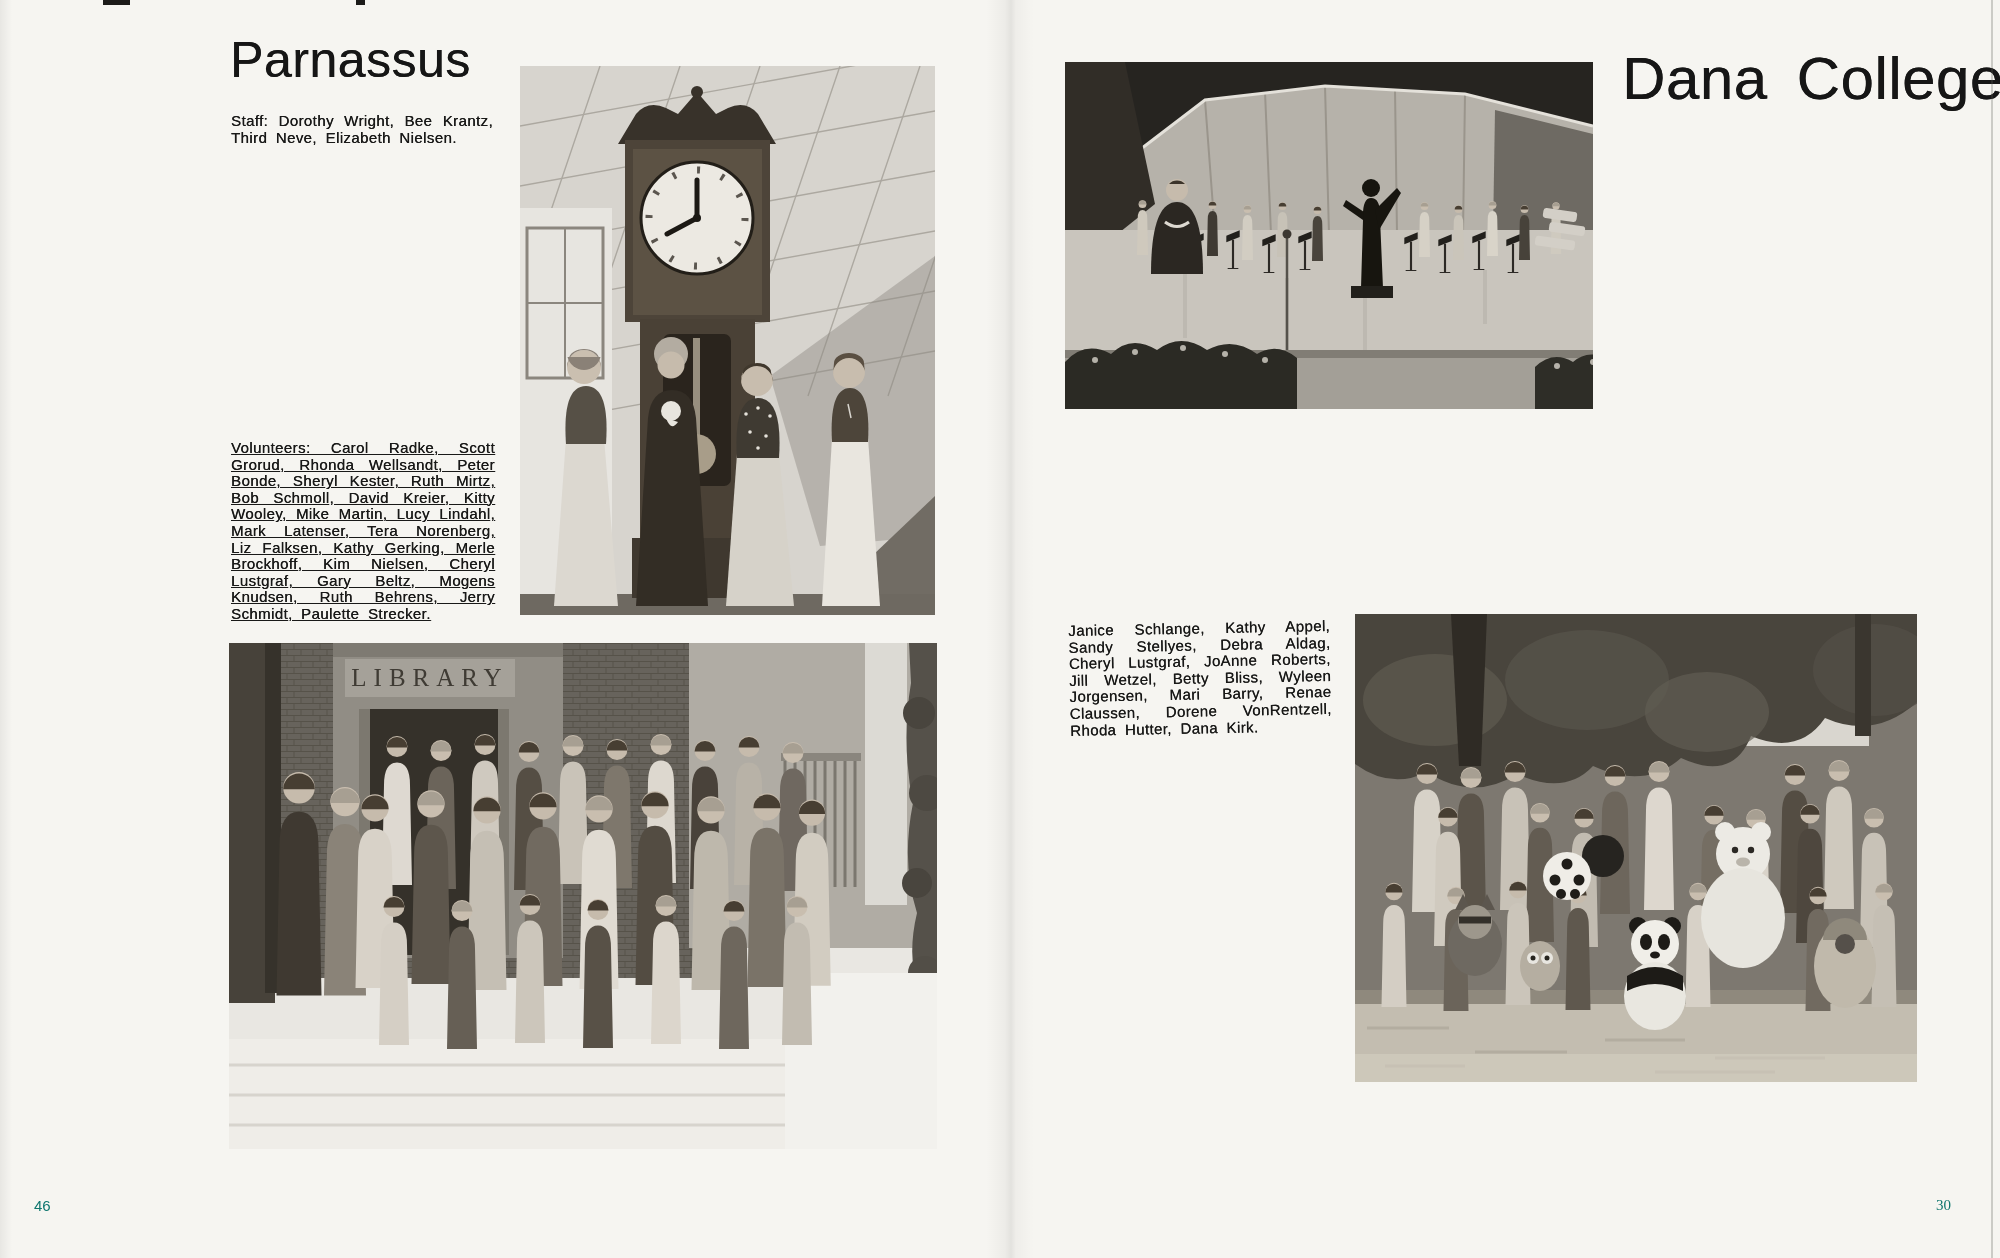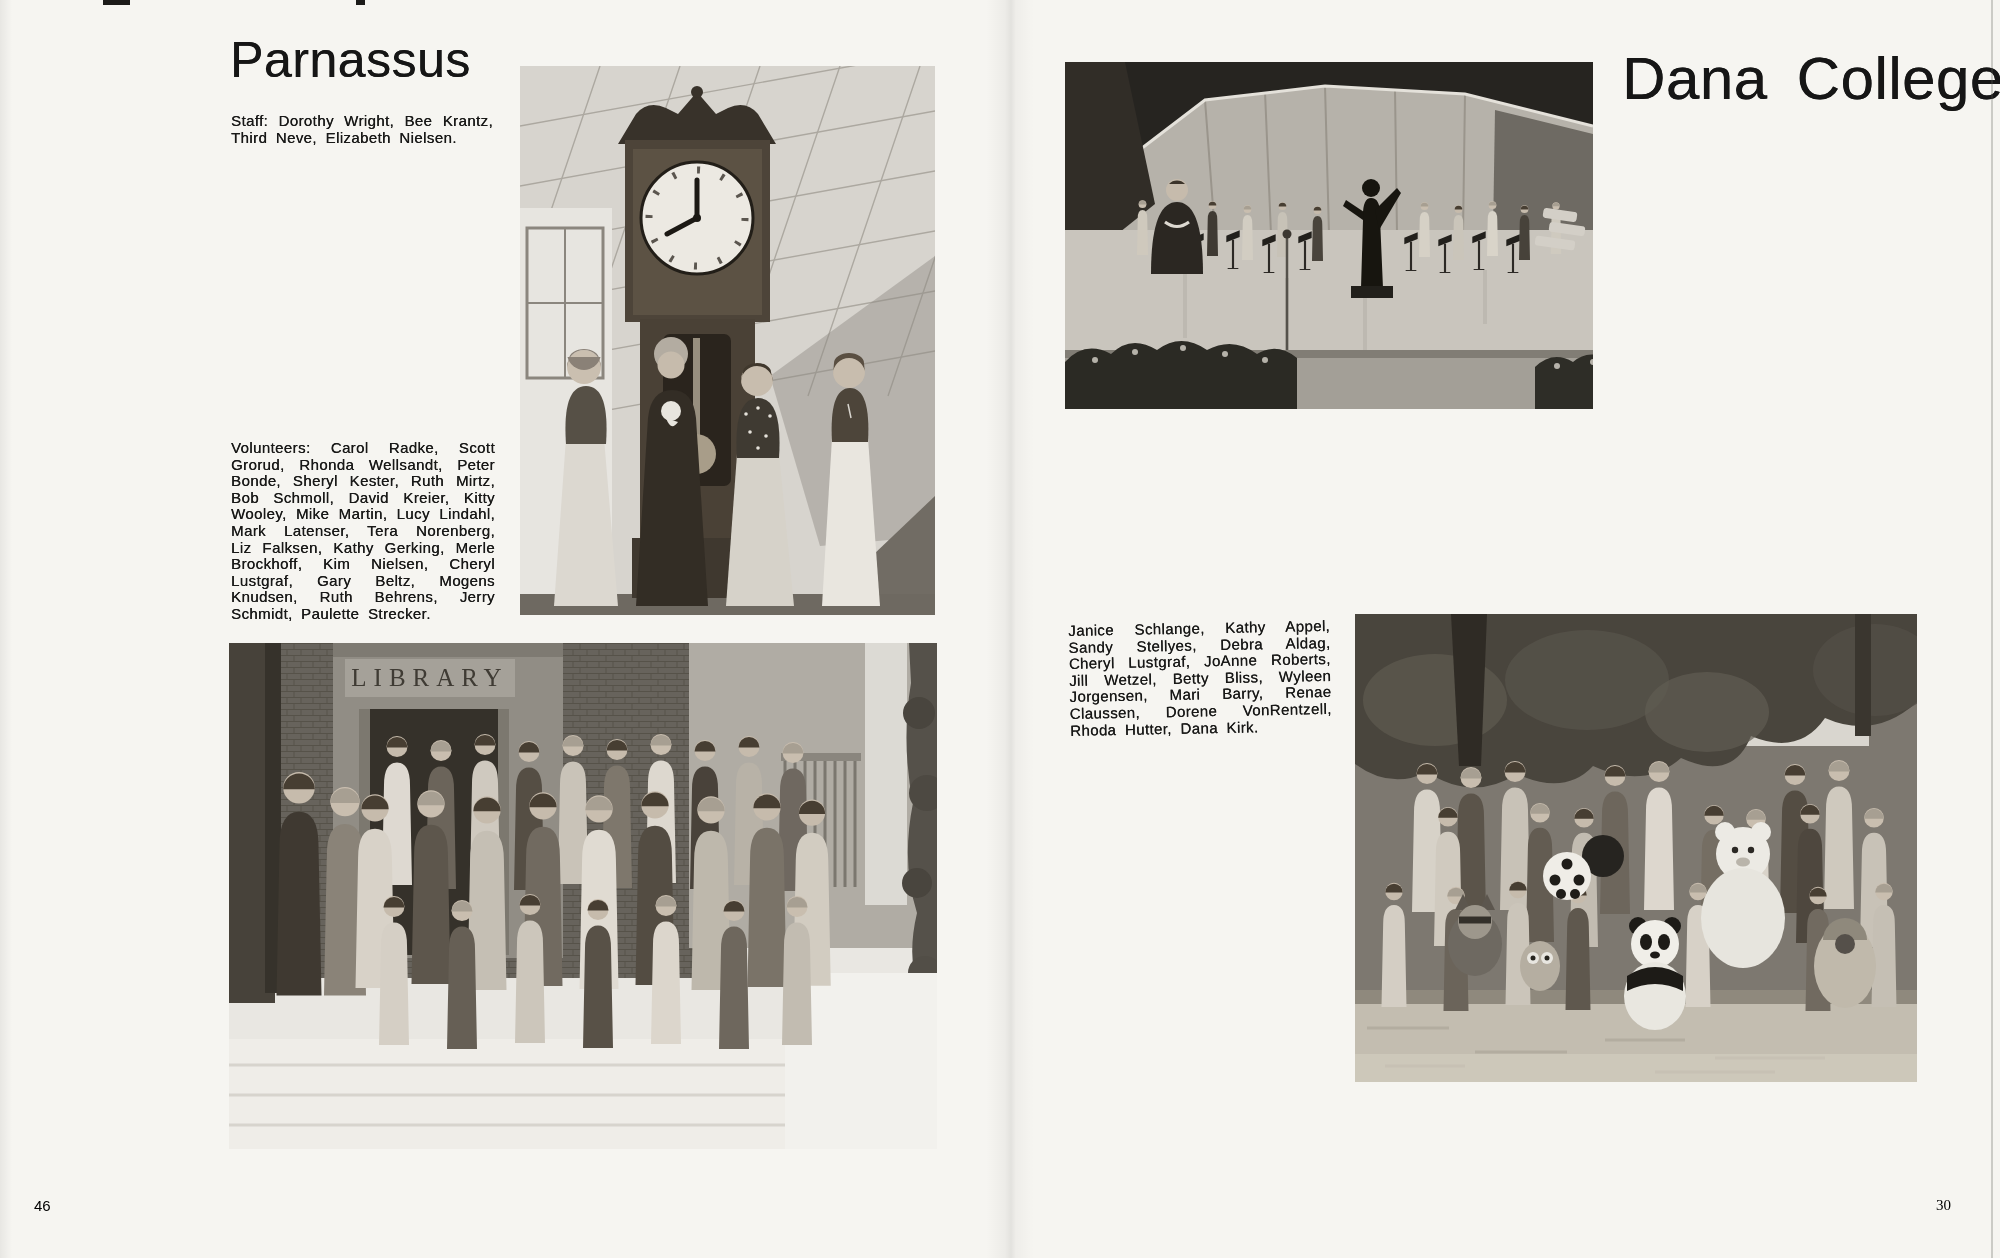--- a/index.html
+++ b/index.html
@@ -29,23 +29,23 @@
   .parnassus{left:230px;top:30px;font-size:50px;}
   .band-title{left:1622px;top:50px;font-size:60px;line-height:50px;word-spacing:12px;}
   .band-title span{position:static;display:block;}
   .zoo-title{left:1362px;top:545px;font-size:48px;word-spacing:14px;}
   .page .band-title{left:612px;} 
   .page .zoo-title{left:352px;}
   .body-text{margin:0;color:#191918;font-size:15px;line-height:16.6px;
     text-align:justify;letter-spacing:.4px;word-spacing:4px;
     text-shadow:.25px 0 0 #191918;}
   .staff{left:231px;top:109px;width:262px;}
-  .volunteers{left:231px;top:436px;width:264px;}
+  .volunteers{left:231px;top:436px;width:264px;text-decoration:underline;}
   .zoo-names{left:58px;top:619px;width:262px;transform:rotate(-1.1deg);transform-origin:left top;}
-  .pagenum{color:#000000;font-size:15px;}
+  .pagenum{color:#0f766e;font-size:15px;}
   .pn-left{left:34px;top:1193px;}
   .pn-right{left:926px;top:1193px;font-family:"Liberation Serif", serif;}
   
   figure.photo{margin:0;overflow:hidden;background:#0f766e;}
   figure.photo svg{position:absolute;left:0;top:0;display:block;}
   .clock-photo{left:520px;top:62px;width:415px;height:549px;}
   .library-photo{left:229px;top:639px;width:708px;height:506px;}
   .band-photo{left:55px;top:58px;width:528px;height:347px;}   
   .zoo-photo{left:345px;top:610px;width:562px;height:468px;}  
 </style>

